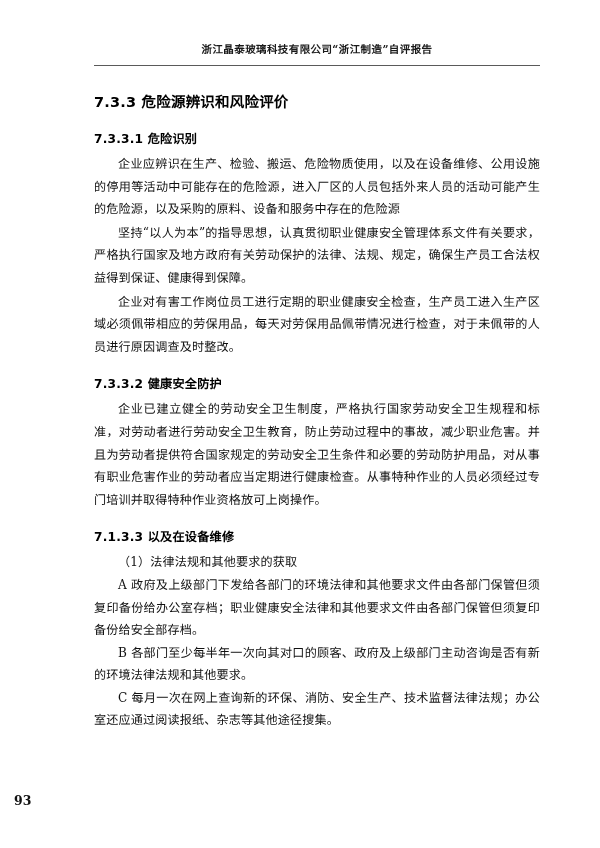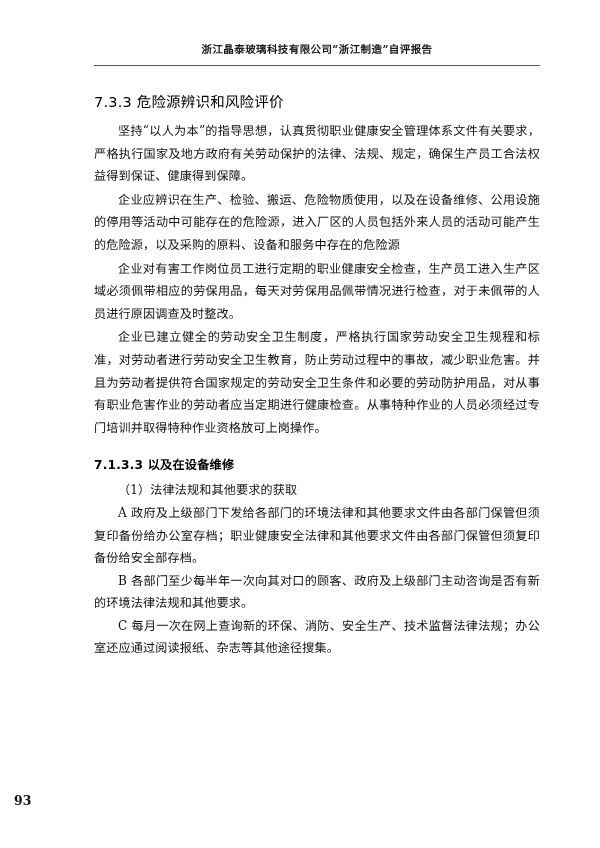--- a/index.html
+++ b/index.html
@@ -51,21 +51,21 @@
   
   .content {
     position: absolute;
     left: 80px;
     top: 72px;
     width: 446px;
   }
 
   h1.sec-h1 {
     font-family: "DejaVu Sans", "Liberation Sans", sans-serif;
-    font-weight: normal;
+    font-weight: bold;
     font-size: 14.5px;
     line-height: 22px;
     margin: 11px 0 7px 0;
     letter-spacing: 0.2px;
     color: #000;
   }
   h2.sec-h2 {
     font-family: "DejaVu Sans", "Liberation Sans", sans-serif;
     font-weight: bold;
     font-size: 12.2px;
@@ -116,24 +116,26 @@
 
   <div class="page-header">
     <div class="header-text">浙江晶泰玻璃科技有限公司“浙江制造”自评报告</div>
   </div>
   <div class="header-rule"></div>
 
   <div class="content">
 
     <h1 class="sec-h1">7.3.3  危险源辨识和风险评价</h1>
 
+    <h2 class="sec-h2">7.3.3.1 危险识别</h2>
+    <p class="body-par">企业应辨识在生产、检验、搬运、危险物质使用，以及在设备维修、公用设施的停用等活动中可能存在的危险源，进入厂区的人员包括外来人员的活动可能产生的危险源，以及采购的原料、设备和服务中存在的危险源</p>
     <p class="body-par">坚持“以人为本”的指导思想，认真贯彻职业健康安全管理体系文件有关要求，严格执行国家及地方政府有关劳动保护的法律、法规、规定，确保生产员工合法权益得到保证、健康得到保障。</p>
-    <p class="body-par">企业应辨识在生产、检验、搬运、危险物质使用，以及在设备维修、公用设施的停用等活动中可能存在的危险源，进入厂区的人员包括外来人员的活动可能产生的危险源，以及采购的原料、设备和服务中存在的危险源</p>
     <p class="body-par">企业对有害工作岗位员工进行定期的职业健康安全检查，生产员工进入生产区域必须佩带相应的劳保用品，每天对劳保用品佩带情况进行检查，对于未佩带的人员进行原因调查及时整改。</p>
 
+    <h2 class="sec-h2">7.3.3.2 健康安全防护</h2>
     <p class="body-par">企业已建立健全的劳动安全卫生制度，严格执行国家劳动安全卫生规程和标准，对劳动者进行劳动安全卫生教育，防止劳动过程中的事故，减少职业危害。并且为劳动者提供符合国家规定的劳动安全卫生条件和必要的劳动防护用品，对从事有职业危害作业的劳动者应当定期进行健康检查。从事特种作业的人员必须经过专门培训并取得特种作业资格放可上岗操作。</p>
 
     <h2 class="sec-h2">7.1.3.3 以及在设备维修</h2>
 
     <p class="list-par">（1）法律法规和其他要求的获取</p>
     <p class="list-par">A  政府及上级部门下发给各部门的环境法律和其他要求文件由各部门保管但须复印备份给办公室存档；职业健康安全法律和其他要求文件由各部门保管但须复印备份给安全部存档。</p>
     <p class="list-par">B  各部门至少每半年一次向其对口的顾客、政府及上级部门主动咨询是否有新的环境法律法规和其他要求。</p>
     <p class="list-par">C  每月一次在网上查询新的环保、消防、安全生产、技术监督法律法规；办公室还应通过阅读报纸、杂志等其他途径搜集。</p>
 
   </div>

